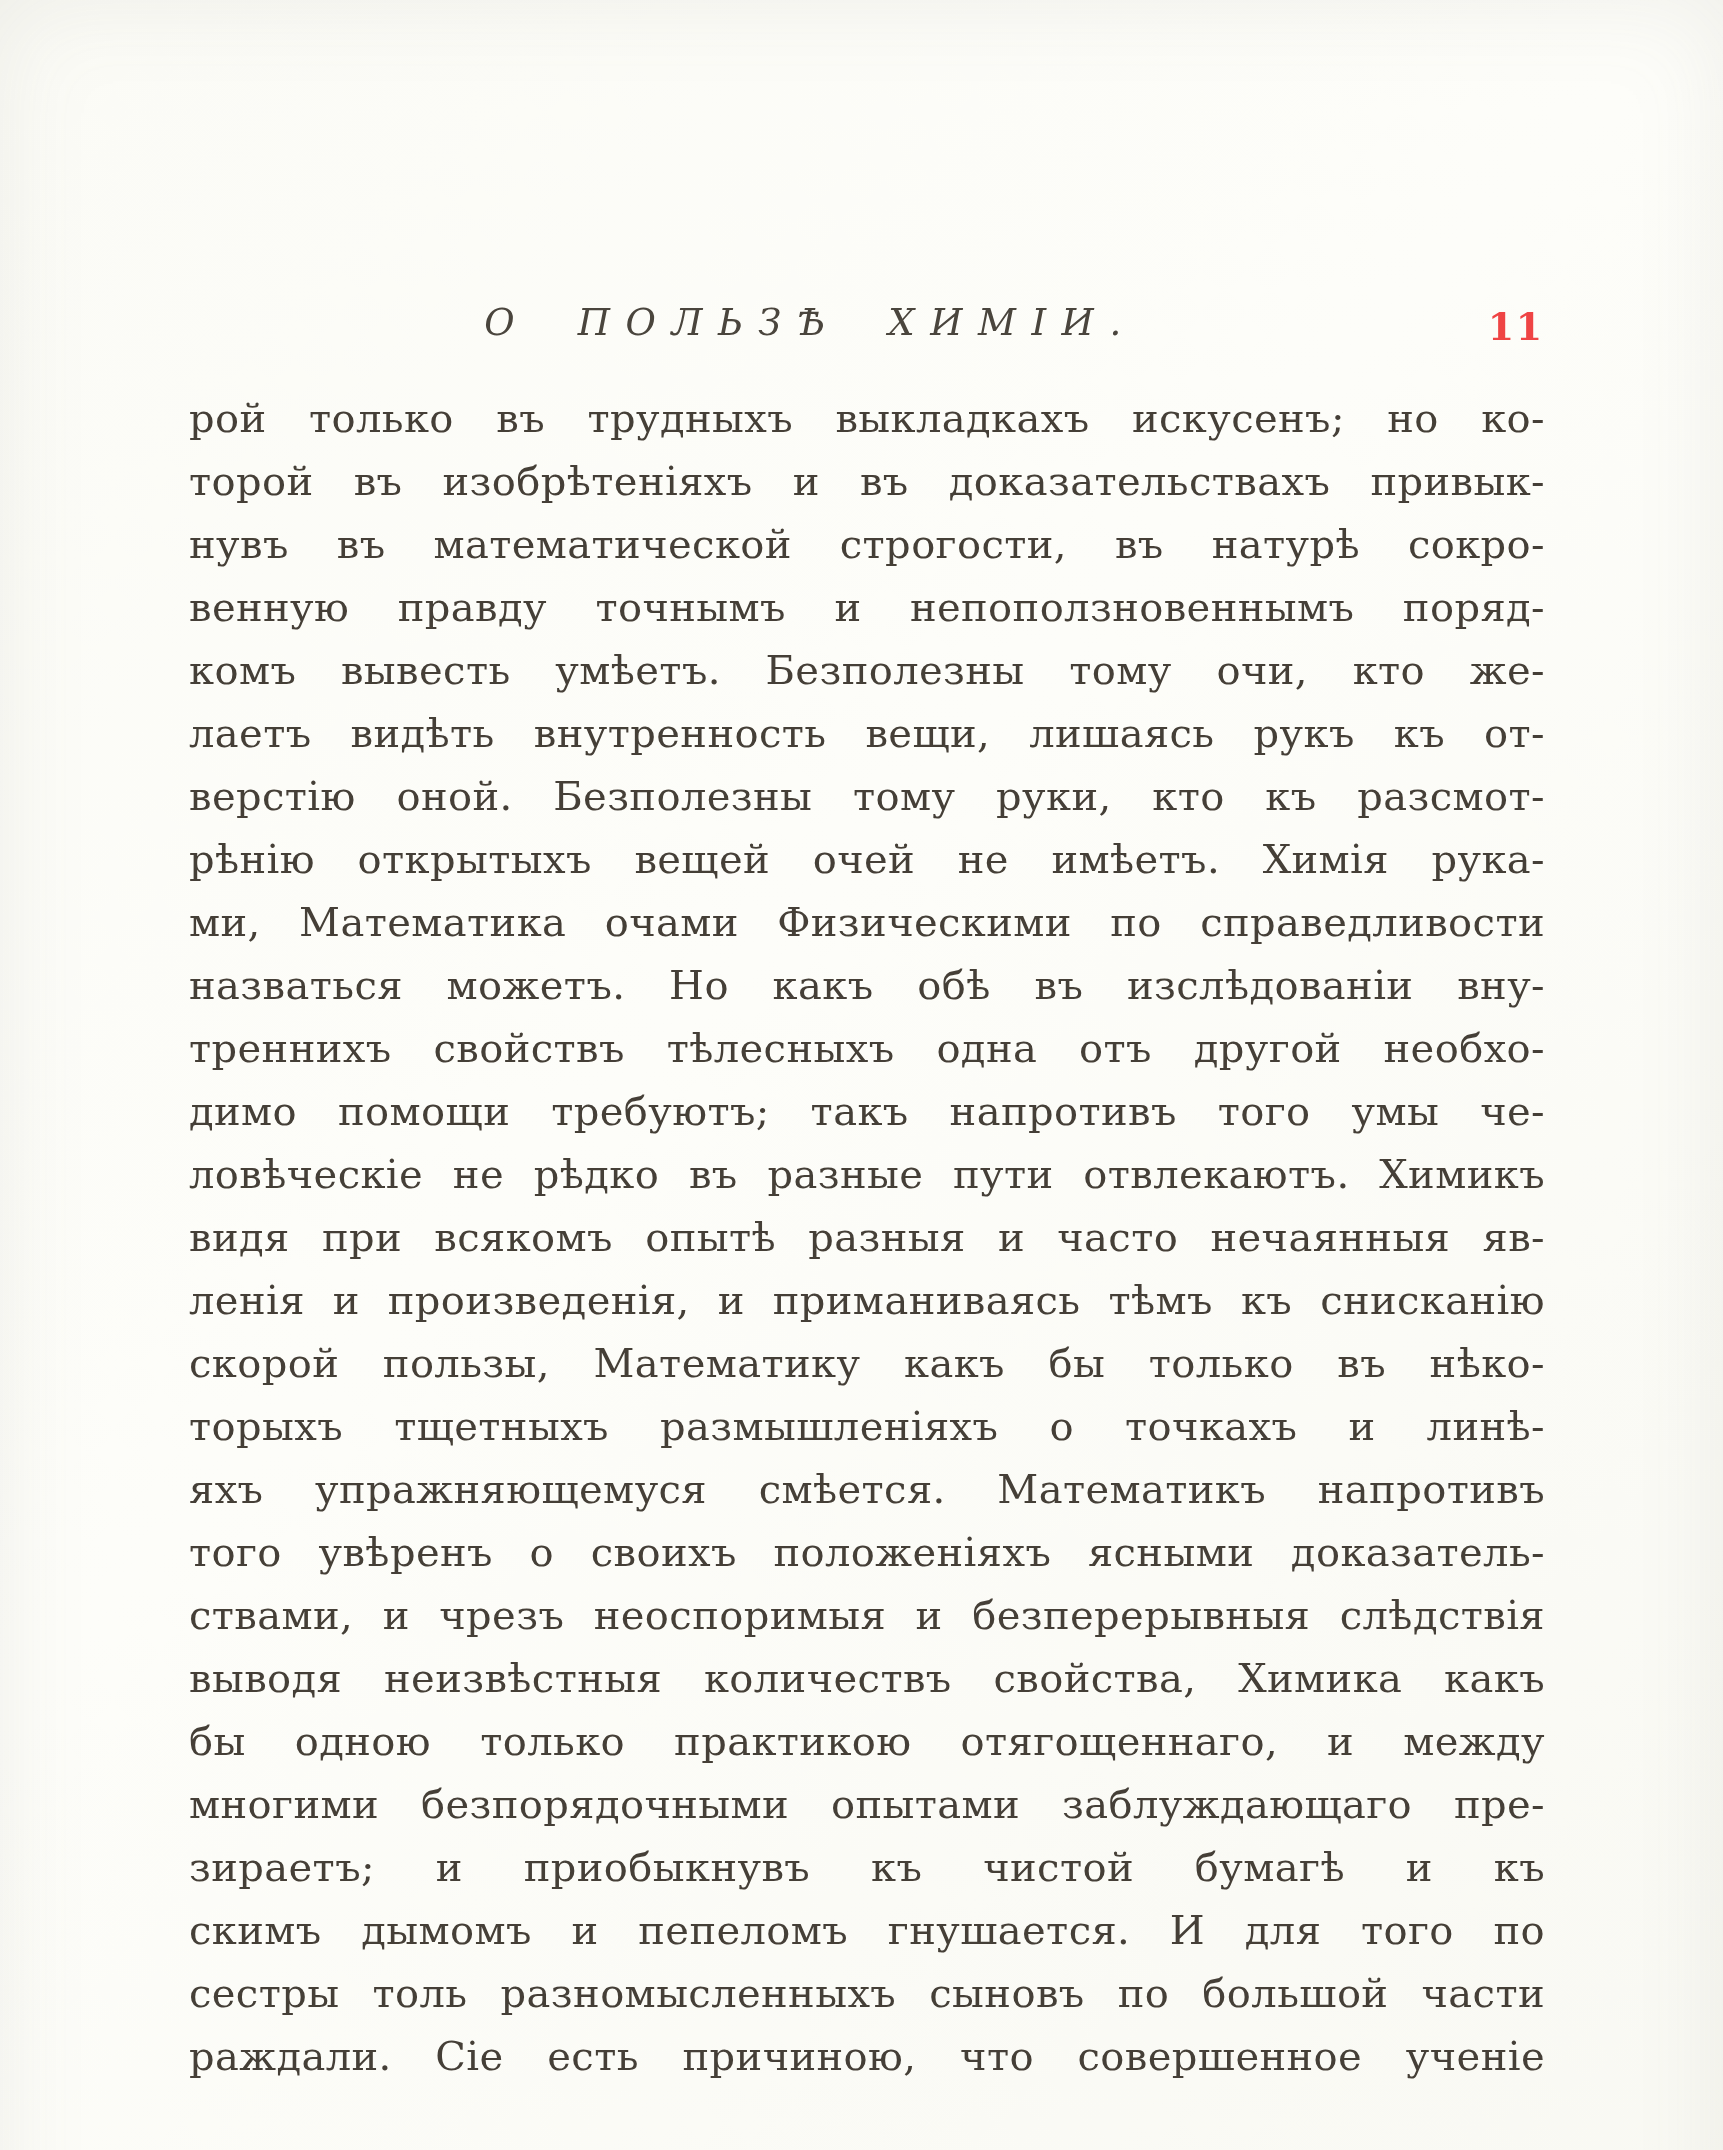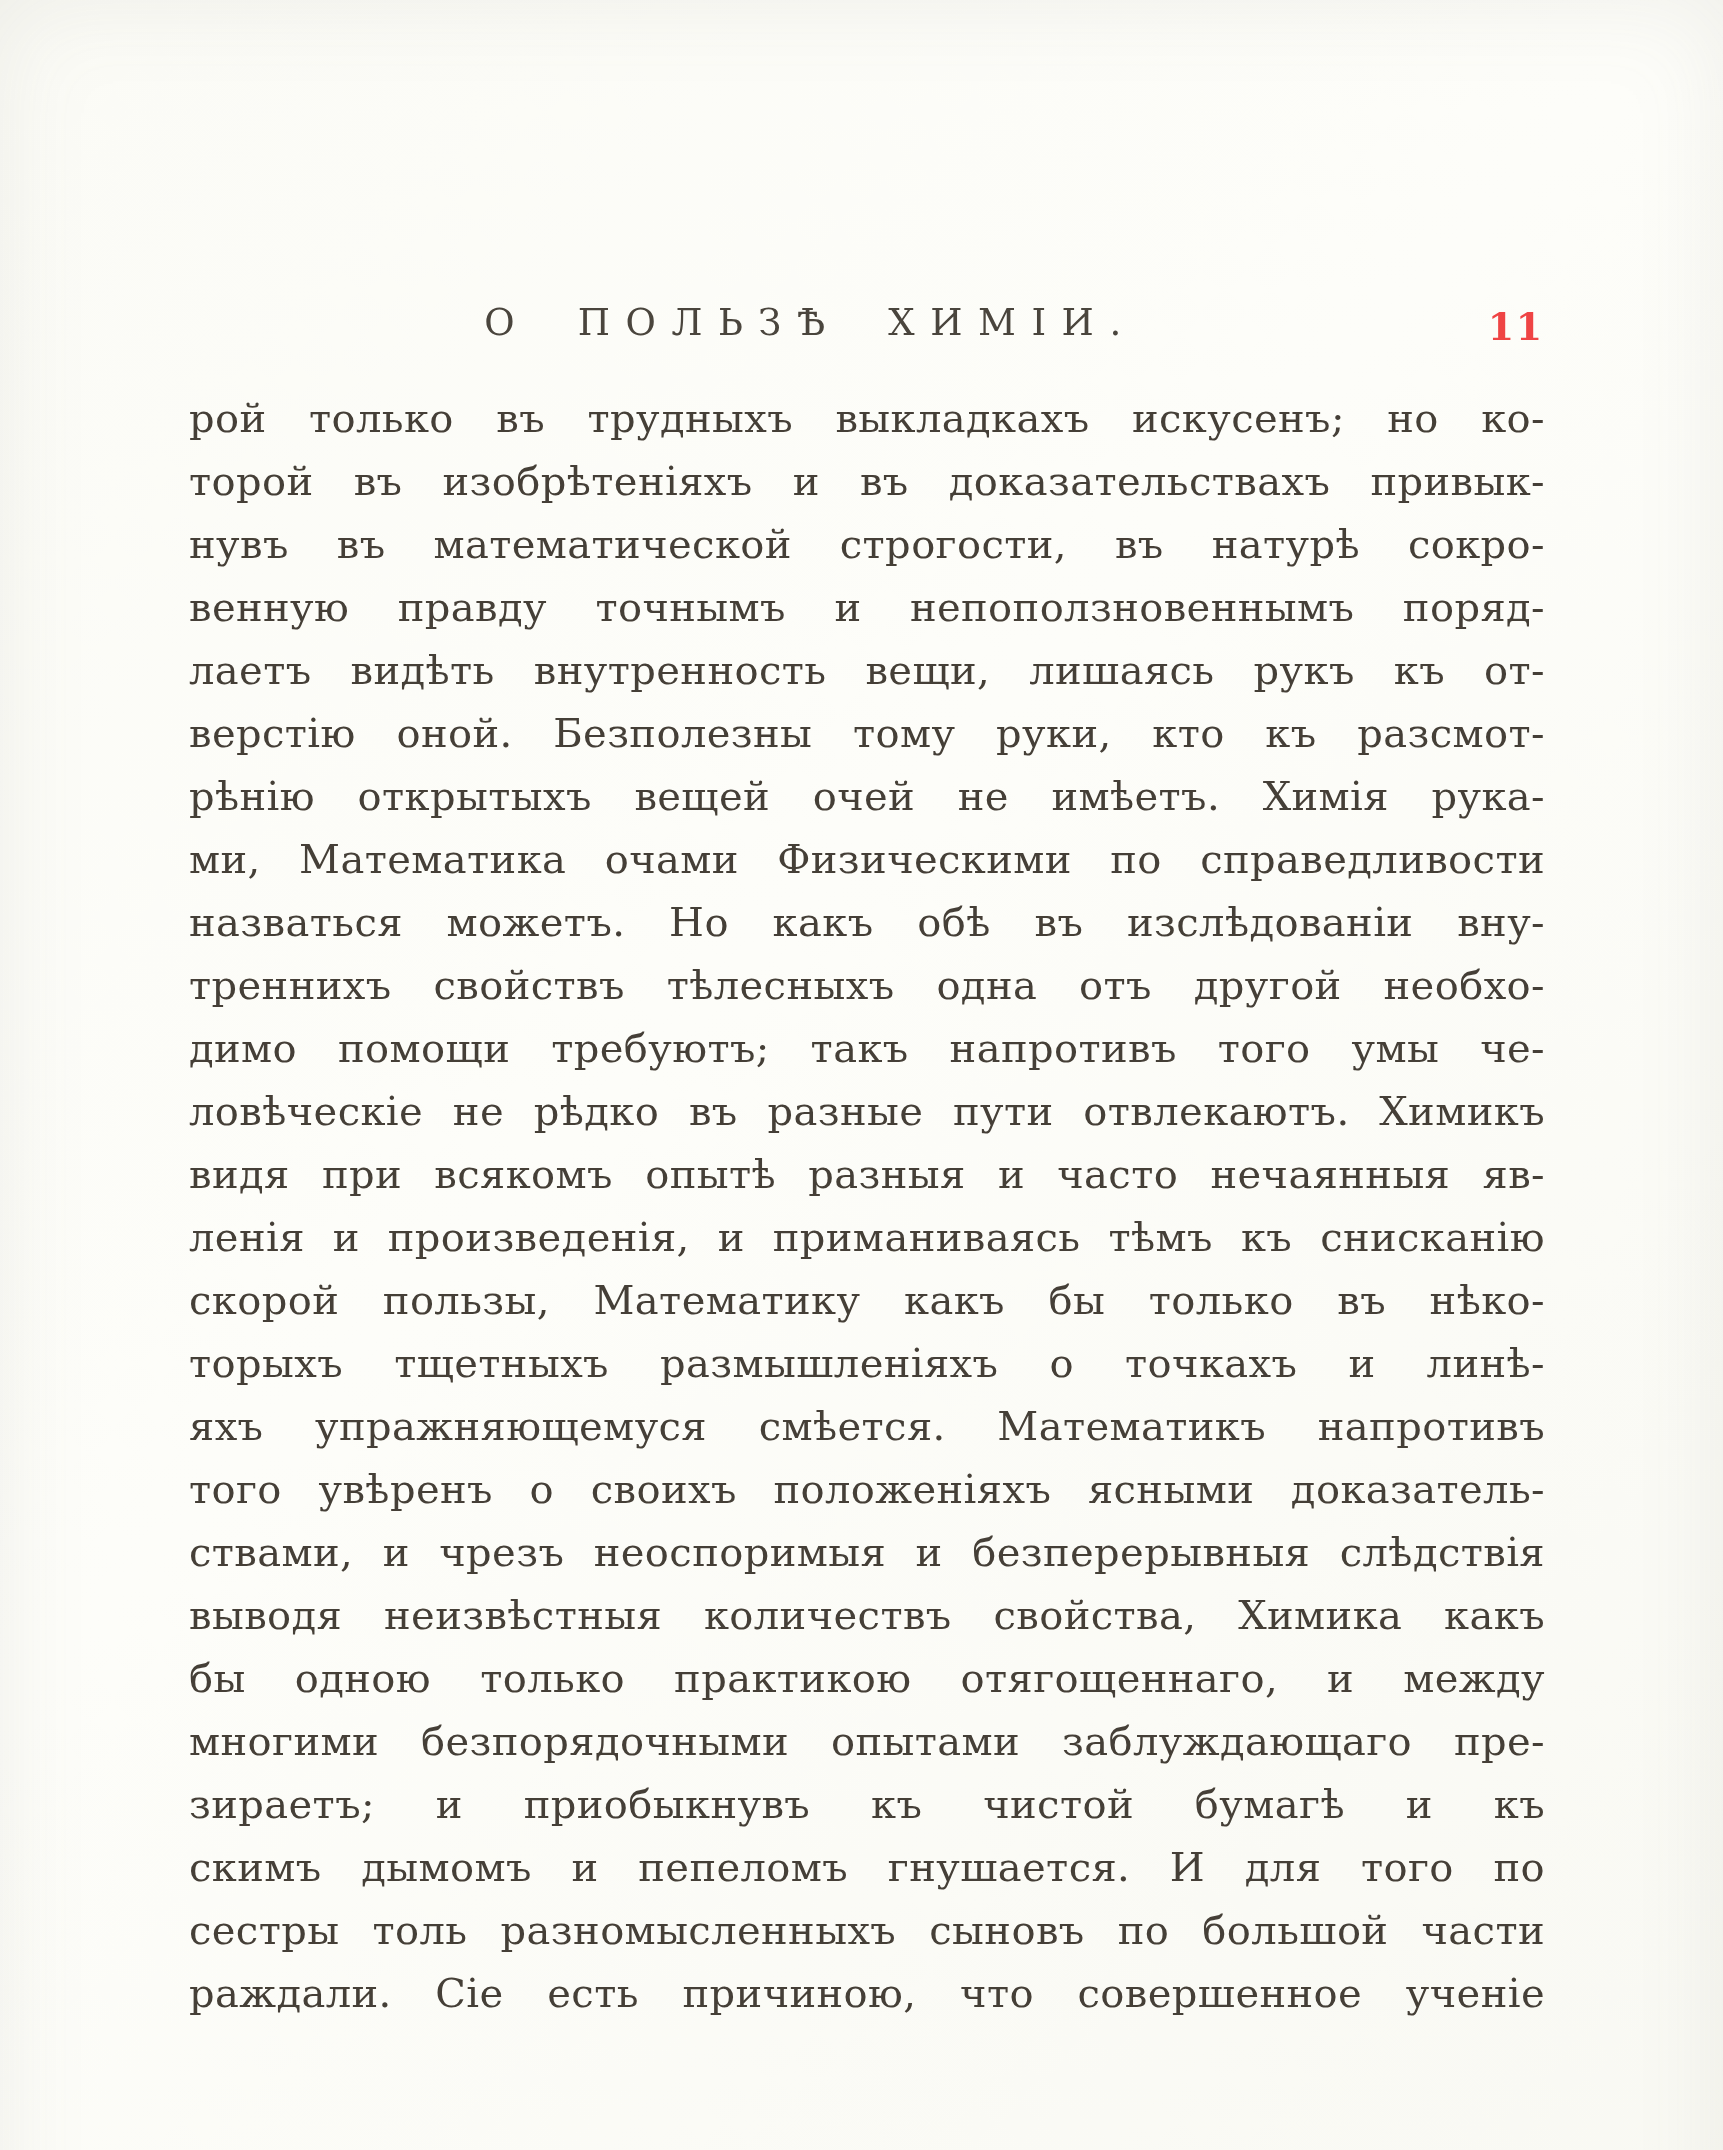--- a/index.html
+++ b/index.html
@@ -25,20 +25,21 @@
     top: 301px;
     left: 189px;
     width: 1355px;
     height: 52px;
   }
   .header-title {
     position: absolute;
     left: 0;
     right: 112px;
     text-align: center;
+    font-style: italic;
     font-size: 37px;
     letter-spacing: 0.42em;
     word-spacing: 0.55em;
     color: #4a453d;
     white-space: nowrap;
   }
   .page-number {
     position: absolute;
     right: 0;
     top: 2.6px;
@@ -74,20 +75,21 @@
     <div class="header-title">О ПОЛЬЗѢ ХИМІИ.</div>
     <div class="page-number">11</div>
   </div>
 
   <div class="text-block">
 
   <div class="line">рой только въ трудныхъ выкладкахъ искусенъ; но ко-</div>
       <div class="line">торой въ изобрѣтеніяхъ и въ доказательствахъ привык-</div>
       <div class="line">нувъ въ математической строгости, въ натурѣ сокро-</div>
       <div class="line">венную правду точнымъ и непоползновеннымъ поряд-</div>
+      <div class="line">комъ вывесть умѣетъ. Безполезны тому очи, кто же-</div>
       <div class="line">лаетъ видѣть внутренность вещи, лишаясь рукъ къ от-</div>
       <div class="line">верстію оной. Безполезны тому руки, кто къ разсмот-</div>
       <div class="line">рѣнію открытыхъ вещей очей не имѣетъ. Химія рука-</div>
       <div class="line">ми, Математика очами Физическими по справедливости</div>
       <div class="line">назваться можетъ. Но какъ обѣ въ изслѣдованіи вну-</div>
       <div class="line">треннихъ свойствъ тѣлесныхъ одна отъ другой необхо-</div>
       <div class="line">димо помощи требуютъ; такъ напротивъ того умы че-</div>
       <div class="line">ловѣческіе не рѣдко въ разные пути отвлекаютъ. Химикъ</div>
       <div class="line">видя при всякомъ опытѣ разныя и часто нечаянныя яв-</div>
       <div class="line">ленія и произведенія, и приманиваясь тѣмъ къ снисканію</div>

